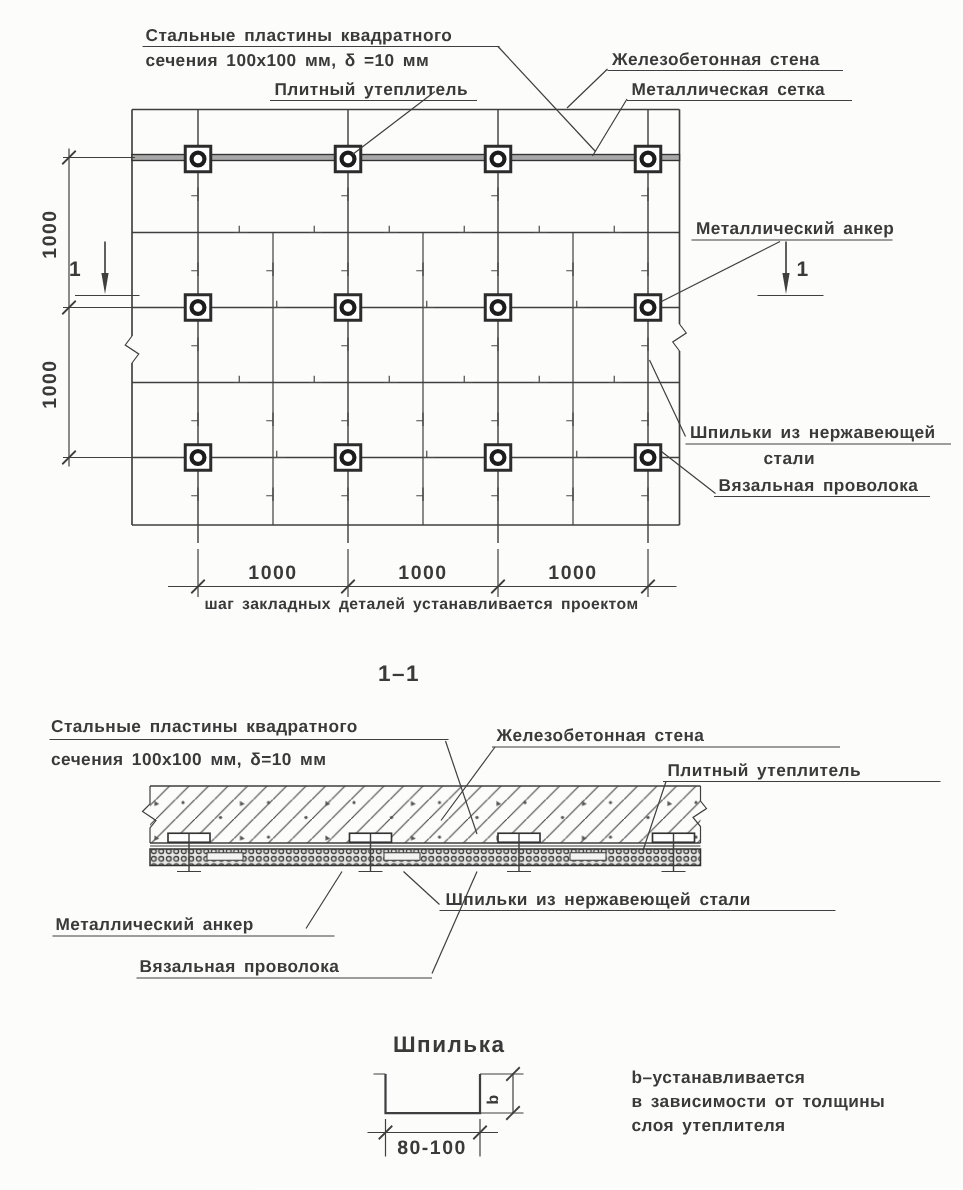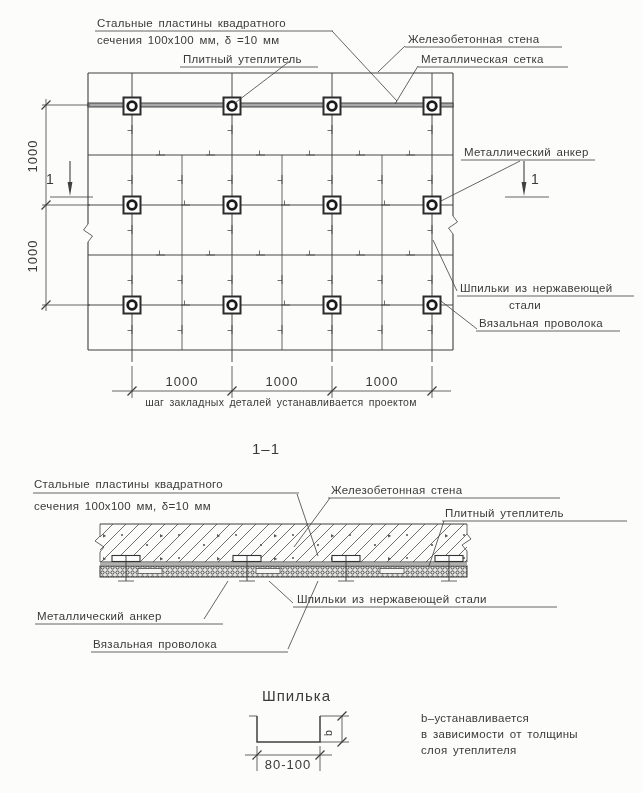--- a/index.html
+++ b/index.html
@@ -1,16 +1,16 @@
 <!DOCTYPE html>
 <html><head>
 <meta charset="utf-8">
 <style>
   html,body{margin:0;padding:0;background:#ffffff;}
-  .page{position:relative;width:642px;height:793px;background:#fcfcfb;overflow:hidden;}
+  .page{position:relative;width:642px;height:793px;background:#fcfcfb;overflow:hidden;font-weight:bold;}
   svg{display:block;}
   .ln{stroke:#3f3f3f;stroke-width:1.1;fill:none;}
   .thin{stroke-width:0.8;}
   .med{stroke-width:0.95;}
   .thk{stroke-width:1.5;}
   .txt{font-family:"Liberation Sans","DejaVu Sans",sans-serif;font-size:11.5px;fill:#3a3a3a;
        letter-spacing:0.3px;word-spacing:2px;}
   .dimtxt{font-size:13px;letter-spacing:1px;}
   .smalltxt{font-size:10.5px;}
   .titletxt{font-size:15px;letter-spacing:1px;}

